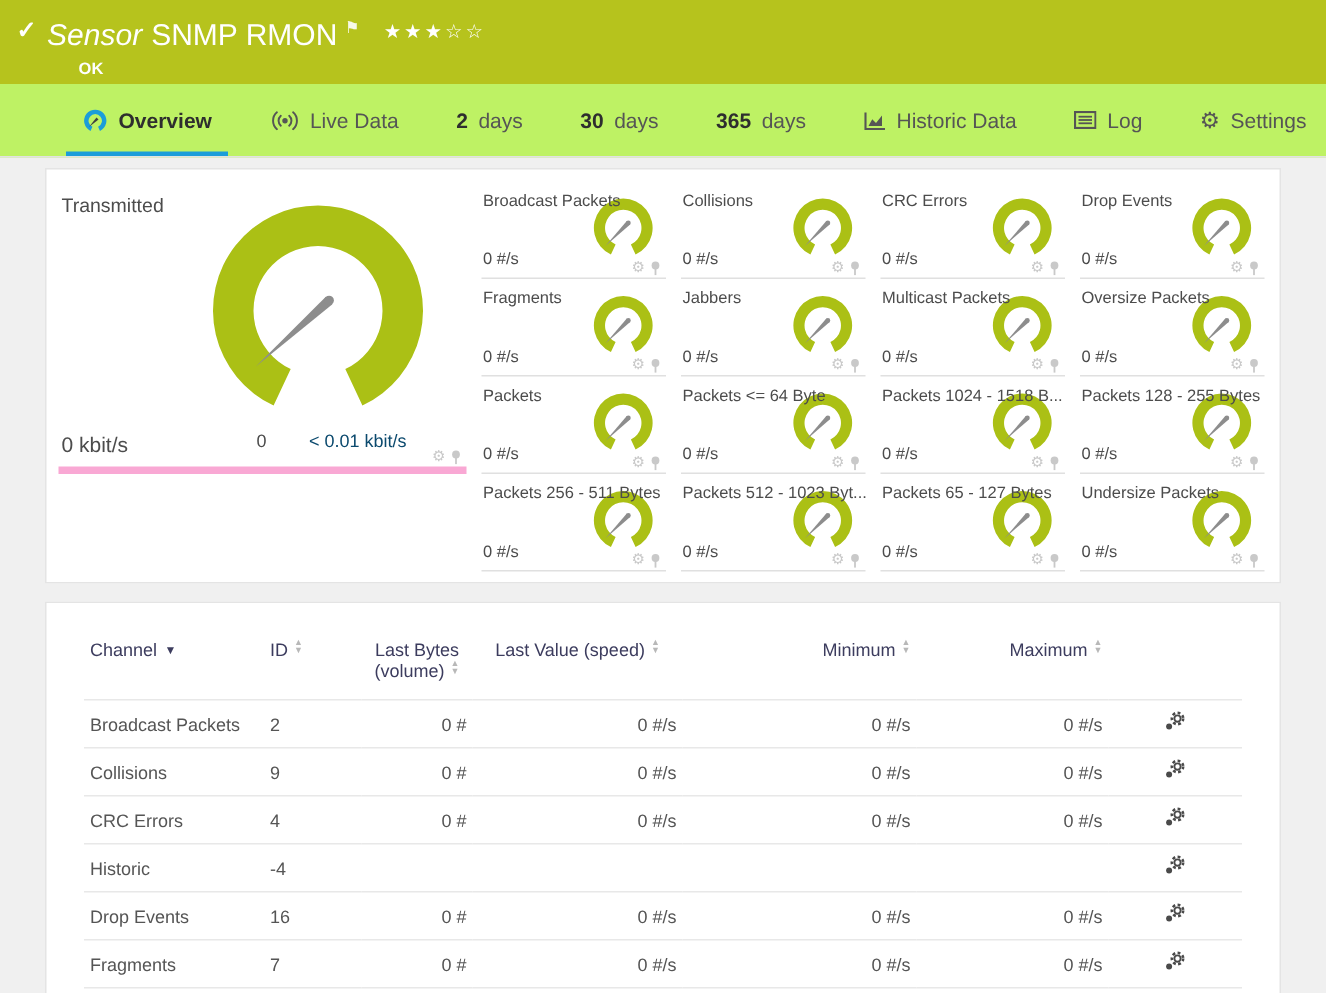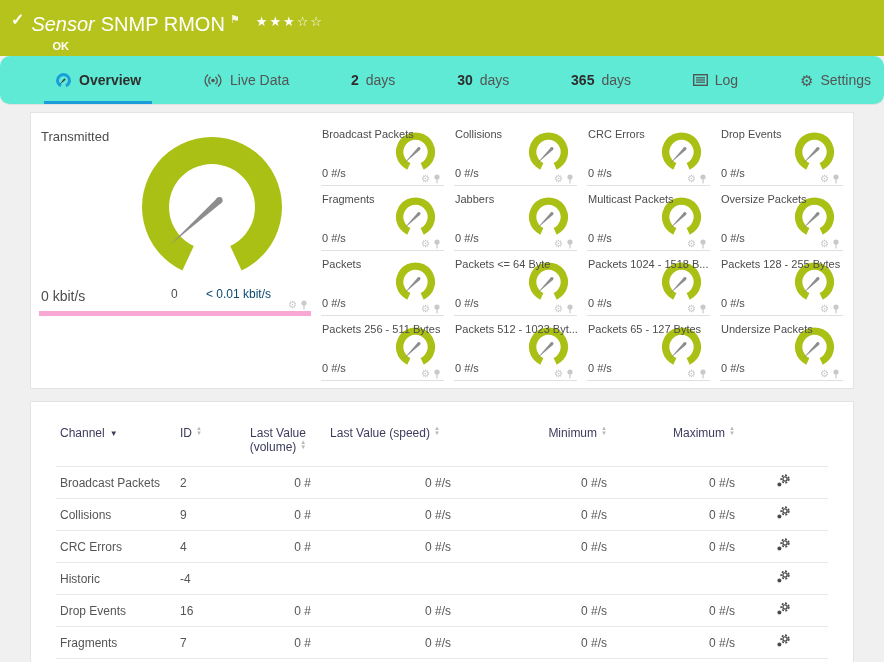--- a/index.html
+++ b/index.html
@@ -10,21 +10,21 @@
   
   .topbar { height:56px; background:var(--green,#b6c31d); color:#fff; display:flex; padding:7px 0 0 11px; }
   .check { font-size:16px; font-weight:bold; margin:3px 7px 0 0; }
   .title-line { font-size:20px; line-height:24px; white-space:nowrap; }
   .sensor-type { font-style:italic; margin-right:6px; }
   .flag { font-size:11px; vertical-align:8px; margin-left:5px; opacity:.9; }
   .stars { font-size:13px; letter-spacing:2px; vertical-align:5px; margin-left:16px; cursor:pointer; }
   .status-ok { font-size:11px; font-weight:bold; margin:4px 0 0 21px; }
 
   
-  .tabs { height:49px; background:#5eead4; border-bottom:1px solid #e2e2e2; display:flex; align-items:stretch; justify-content:space-between; padding:0 2px 0 44px;border-radius:10px; }
+  .tabs { height:49px; background:#bef264; border-bottom:1px solid #e2e2e2; display:flex; align-items:stretch; justify-content:space-between; padding:0 2px 0 44px; }
   .tab { display:flex; align-items:center; gap:7px; font-size:14px; color:#555; padding:0 11px; cursor:pointer; white-space:nowrap; }
   .tab b { color:#2e2e2e; font-weight:bold; }
   .tab .ticon { display:flex; align-items:center; }
   .tab .gear-glyph { font-size:15px; color:#555; line-height:1; }
   .tab.active { box-shadow: inset 0 -3px 0 var(--blue,#1b9dd9); color:#2e2e2e; font-weight:bold; }
 
   
   .card { background:#fff; border:1px solid #e4e4e4; margin:0 30px; }
 
   
@@ -99,20 +99,29 @@
       <div class="tab">
         <b>30</b>
         <span>days</span>
       </div>
       <div class="tab">
         <b>365</b>
         <span>days</span>
       </div>
       <div class="tab">
         <span class="ticon">
+          <svg width="15" height="13" viewBox="0 0 15 13">
+            <path d="M1,1 L1,12 L14,12" stroke="#555" stroke-width="1.4" fill="none"></path>
+            <path d="M3,10 L5.5,5.5 L8,8 L12,3 L12,10 Z" fill="#555"></path>
+          </svg>
+        </span>
+        <span>Historic Data</span>
+      </div>
+      <div class="tab">
+        <span class="ticon">
           <svg width="15" height="12" viewBox="0 0 15 12">
             <rect x="0.7" y="0.7" width="13.6" height="10.6" fill="none" stroke="#555" stroke-width="1.4"></rect>
             <rect x="3" y="3.2" width="9" height="1.2" fill="#555"></rect>
             <rect x="3" y="5.4" width="9" height="1.2" fill="#555"></rect>
             <rect x="3" y="7.6" width="9" height="1.2" fill="#555"></rect>
           </svg>
         </span>
         <span>Log</span>
       </div>
       <div class="tab">
@@ -411,21 +420,21 @@
             <col style="width:74px">
           <col style="width:140px">
             <col style="width:156px">
             <col style="width:128px">
             <col>
         </colgroup>
         <thead>
             <tr>
               <th class="c-left"><span>Channel</span><span class="sort-desc">▼</span></th>
               <th class="c-left"><span>ID</span><span class="sort"><i>▲</i><i>▼</i></span></th>
-              <th class="c-center"><span>Last Value (volume)</span><span class="sort"><i>▲</i><i>▼</i></span></th>
+              <th class="c-center"><span>Last Bytes (volume)</span><span class="sort"><i>▲</i><i>▼</i></span></th>
               <th class="c-center"><span>Last Value (speed)</span><span class="sort"><i>▲</i><i>▼</i></span></th>
               <th class="c-right"><span>Minimum</span><span class="sort"><i>▲</i><i>▼</i></span></th>
               <th class="c-right"><span>Maximum</span><span class="sort"><i>▲</i><i>▼</i></span></th>
               <th class="c-icon"></th>
             </tr>
           </thead>
         <tbody>
             <tr>
               <td class="c-left">Broadcast Packets</td>
               <td class="c-left">2</td>

